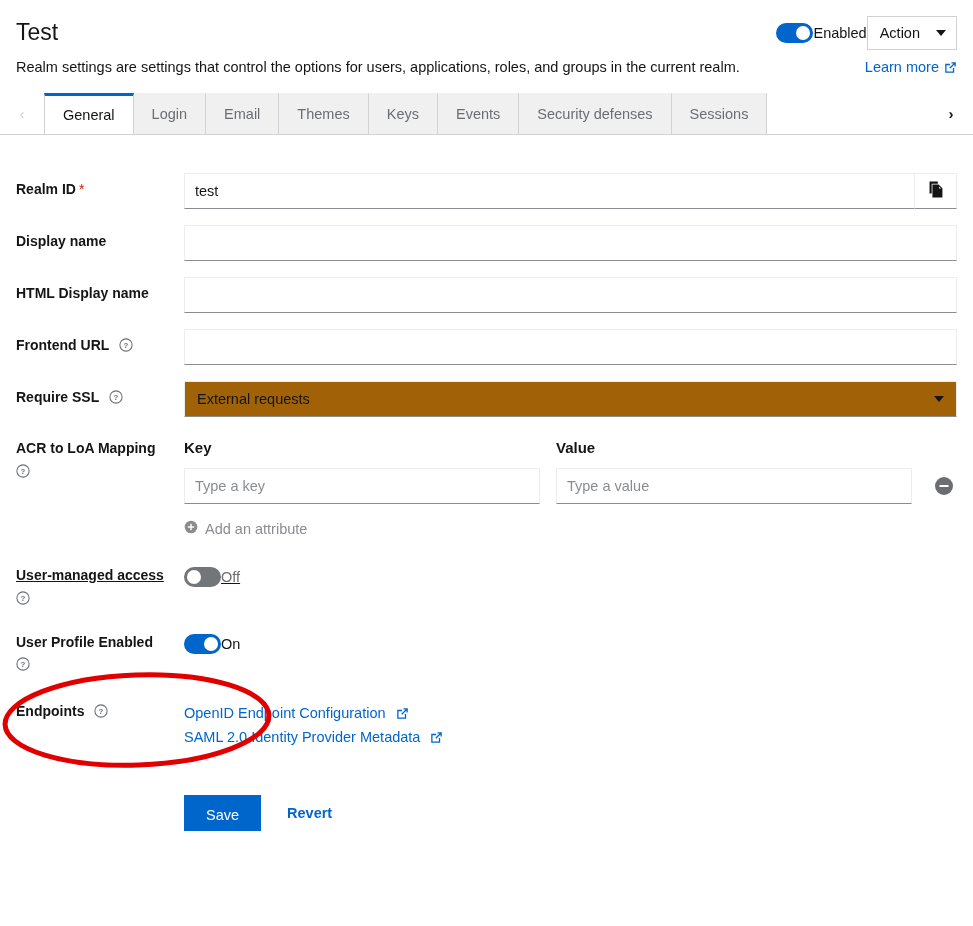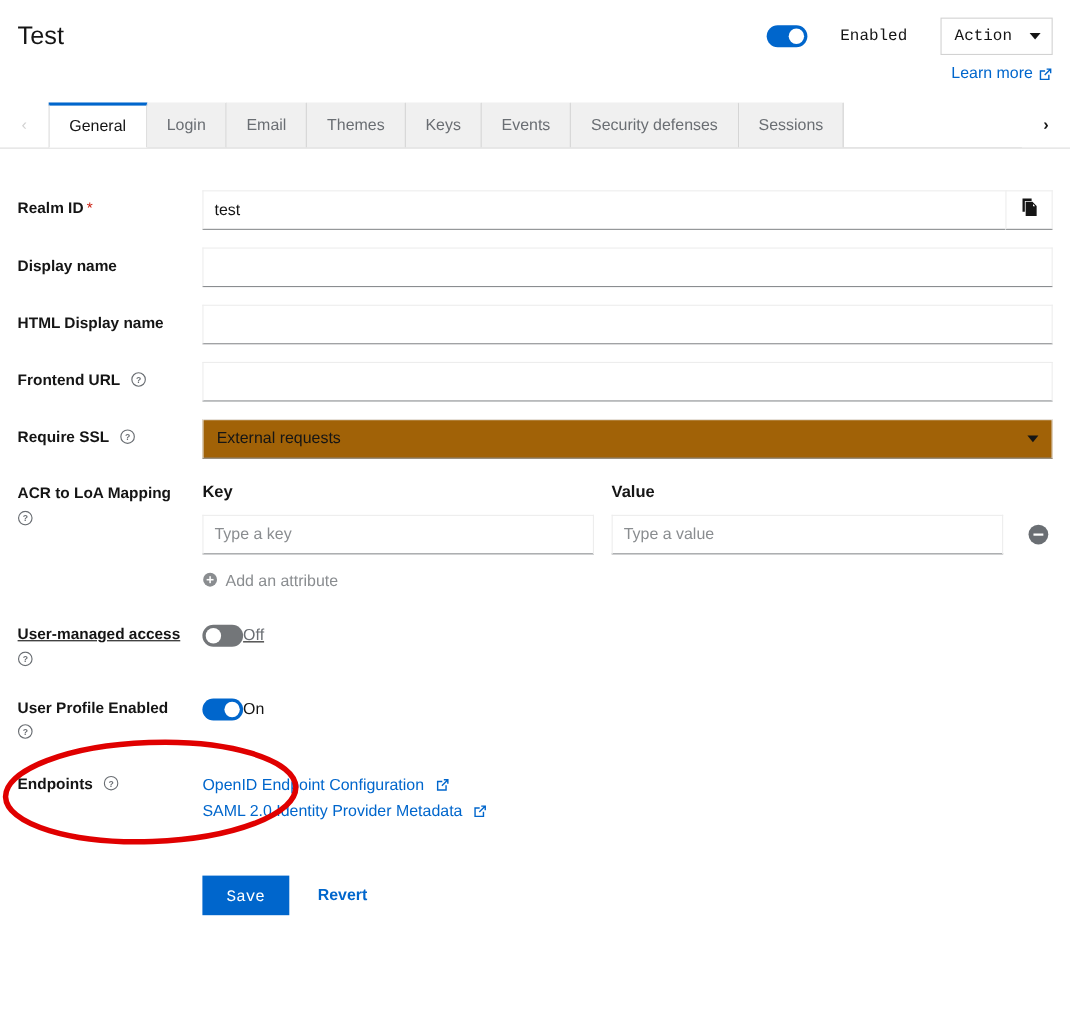--- a/index.html
+++ b/index.html
@@ -23,22 +23,21 @@
     font-size: 23px;
     font-weight: 400;
     color: #151515;
     line-height: 1.2;
     margin: 0;
   }
   .header-right {
     margin-left: auto;
     display: flex;
     align-items: center;
-    gap: 30px;
-    font-family: Liberation Mono, monospace;
+    gap: 0;
   }
   .toggle {
     position: relative;
     width: 37px; height: 20px;
     border-radius: 10px;
     background: #0066cc;
     flex: 0 0 auto;
     cursor: pointer;
   }
   .toggle.off { background: #737679; }
@@ -259,21 +258,21 @@
     align-items: center;
     gap: 12px;
     margin-top: 46px;
     padding-left: 168px;
   }
   .btn-primary {
     background: #0066cc;
     color: #fff;
     border: none;
     font-size: 14.5px;
-    font-family: Liberation Mono, monospace;
+    font-family: Liberation Sans, sans-serif;
     padding: 12px 22px;
     height: 36px;
     cursor: pointer;
   }
   .btn-link {
     background: none;
     border: none;
     color: #0066cc;
     font-size: 14.5px;
     font-family: "Liberation Sans", sans-serif;
@@ -304,20 +303,21 @@
       </div>
       <span class="toggle-label">Enabled</span>
       <div class="action-select">
         <span>Action</span>
         <span class="caret"></span>
       </div>
     </div>
   </div>
 
   <div class="subtitle-row">
+    <span class="subtitle-text">Realm settings are settings that control the options for users, applications, roles, and groups in the current realm.</span>
     <a class="learn-more">
       <span>Learn more</span>
       <span class="ext-icon">
         <svg width="13" height="13" viewBox="0 0 16 16">
           <path d="M1.5 3.5h6v1.6H3.1v7.8h7.8V8.5h1.6v6H1.5z" fill="#0066cc"></path>
           <path d="M9.2 1.5H14.5V6.8h-1.6V4.2L7.6 9.5 6.5 8.4l5.3-5.3H9.2z" fill="#0066cc"></path>
         </svg>
       </span>
     </a>
   </div>

